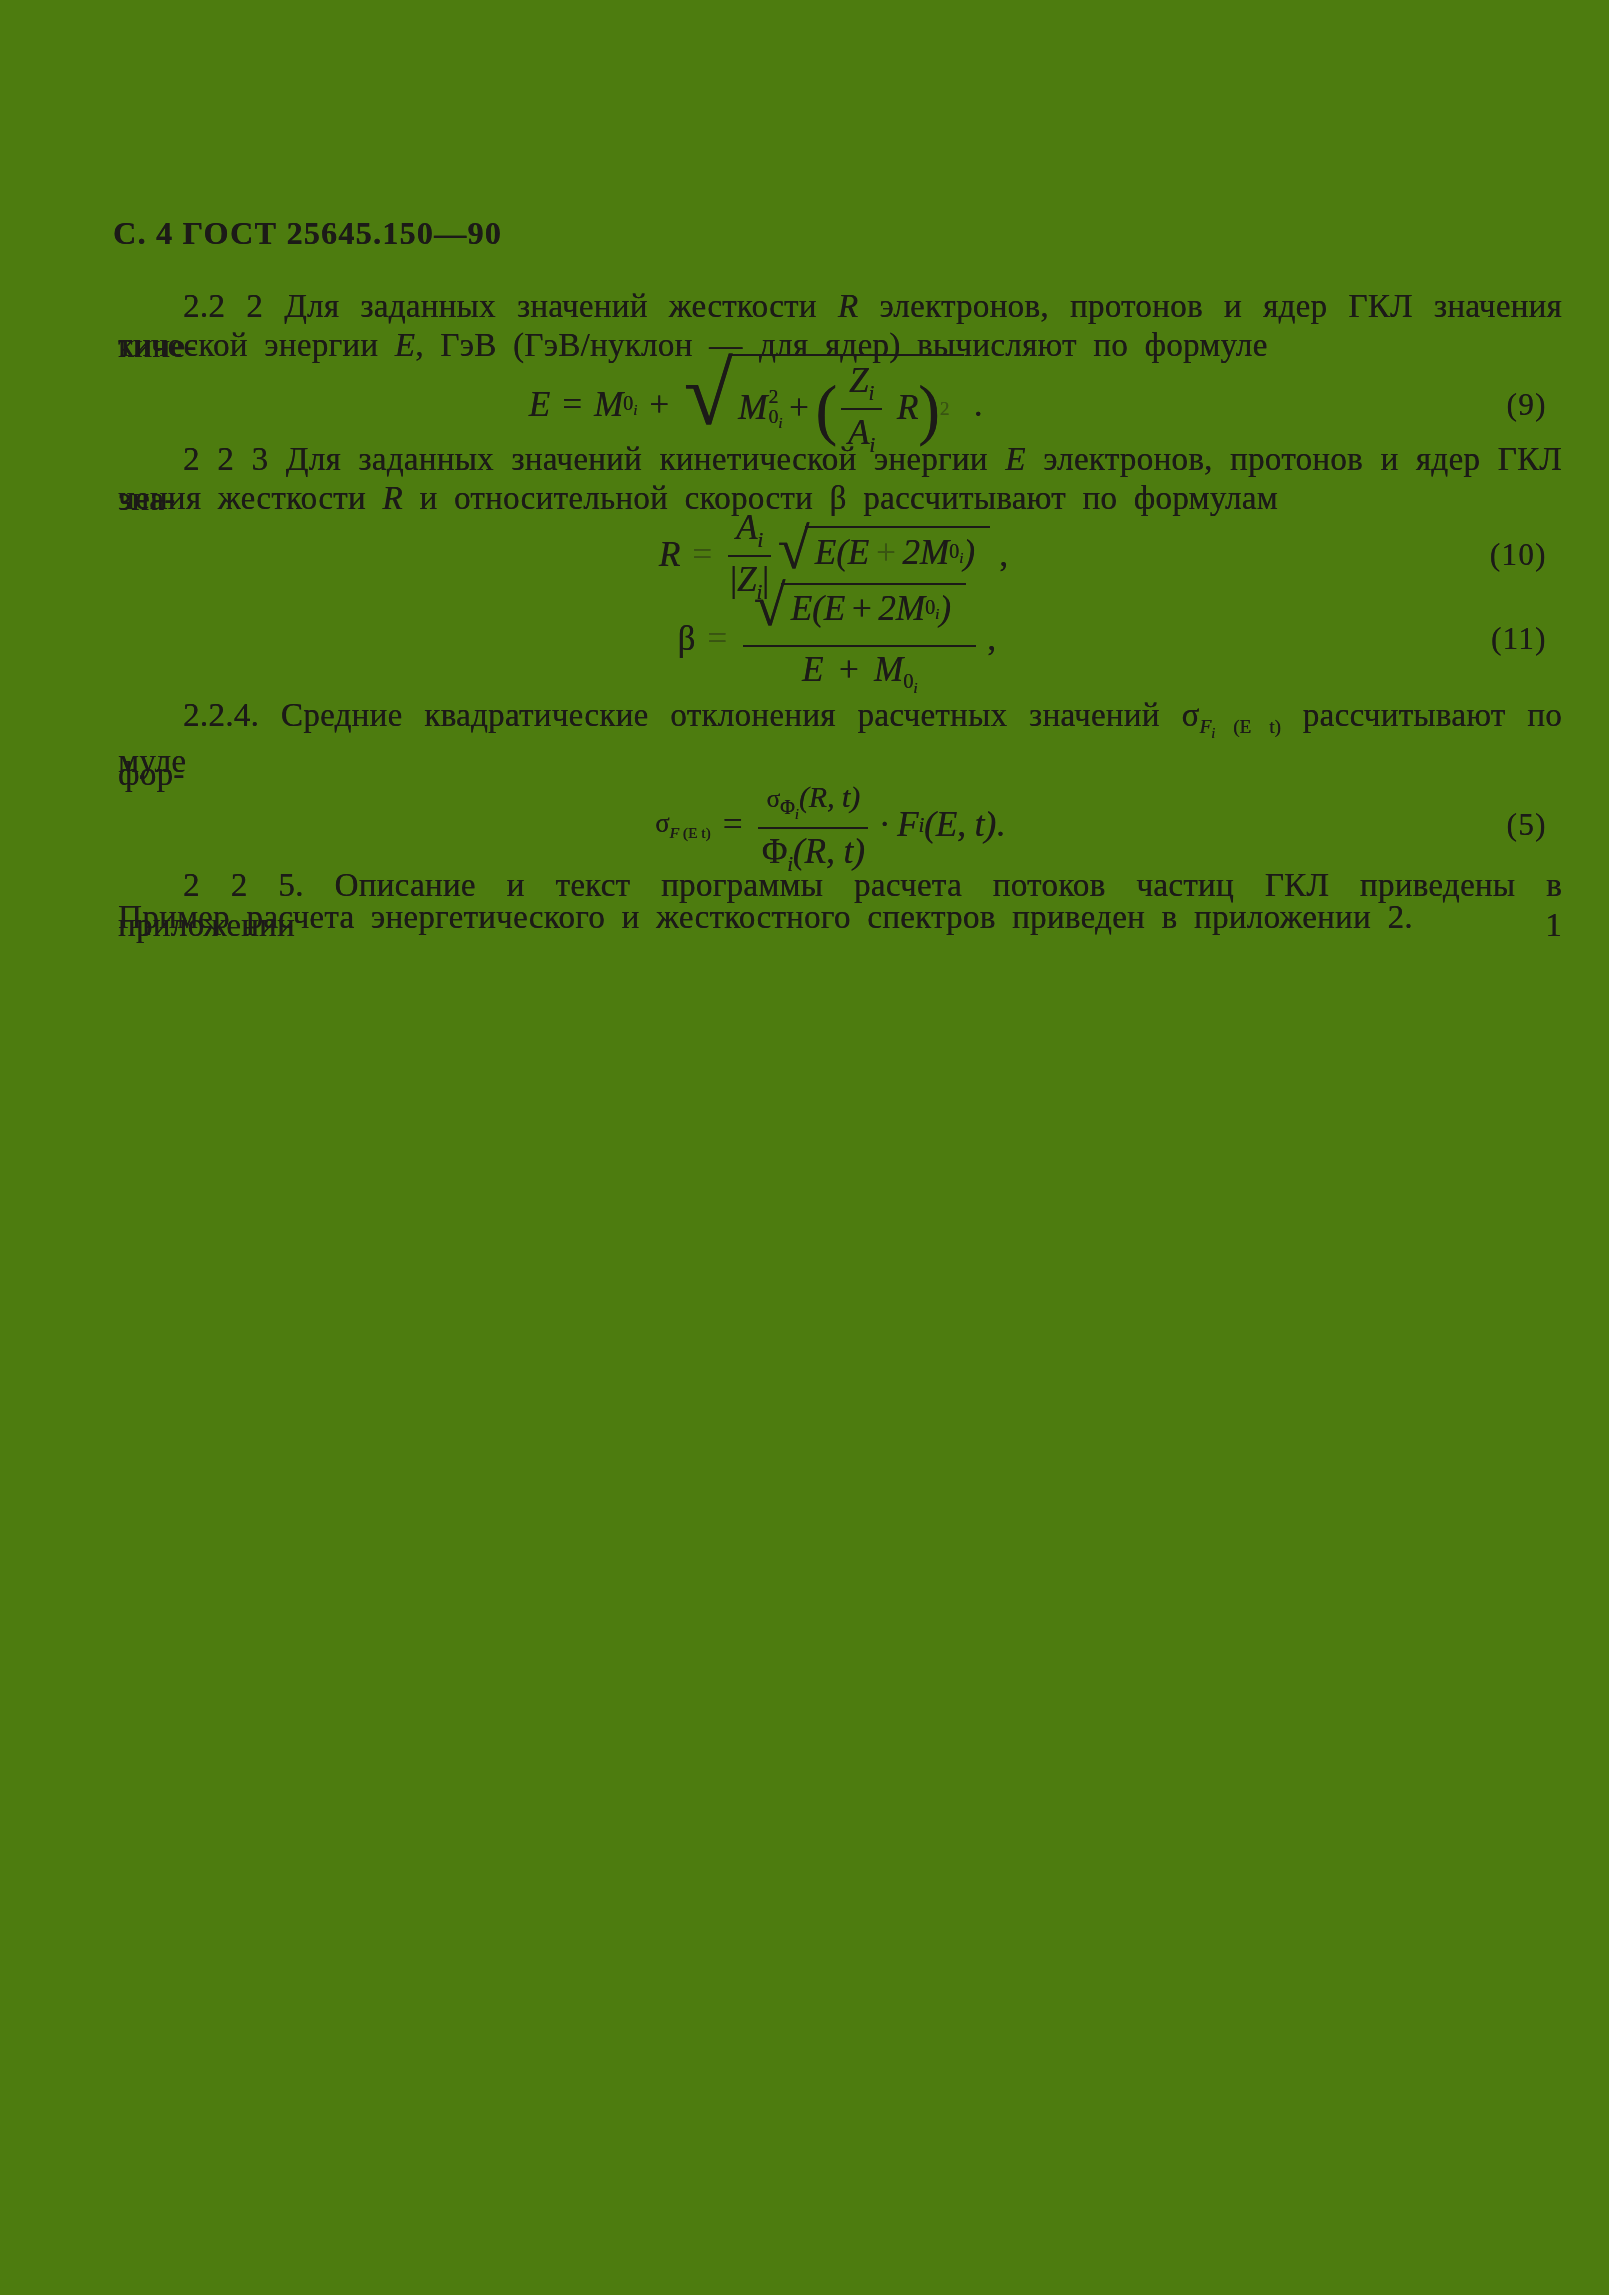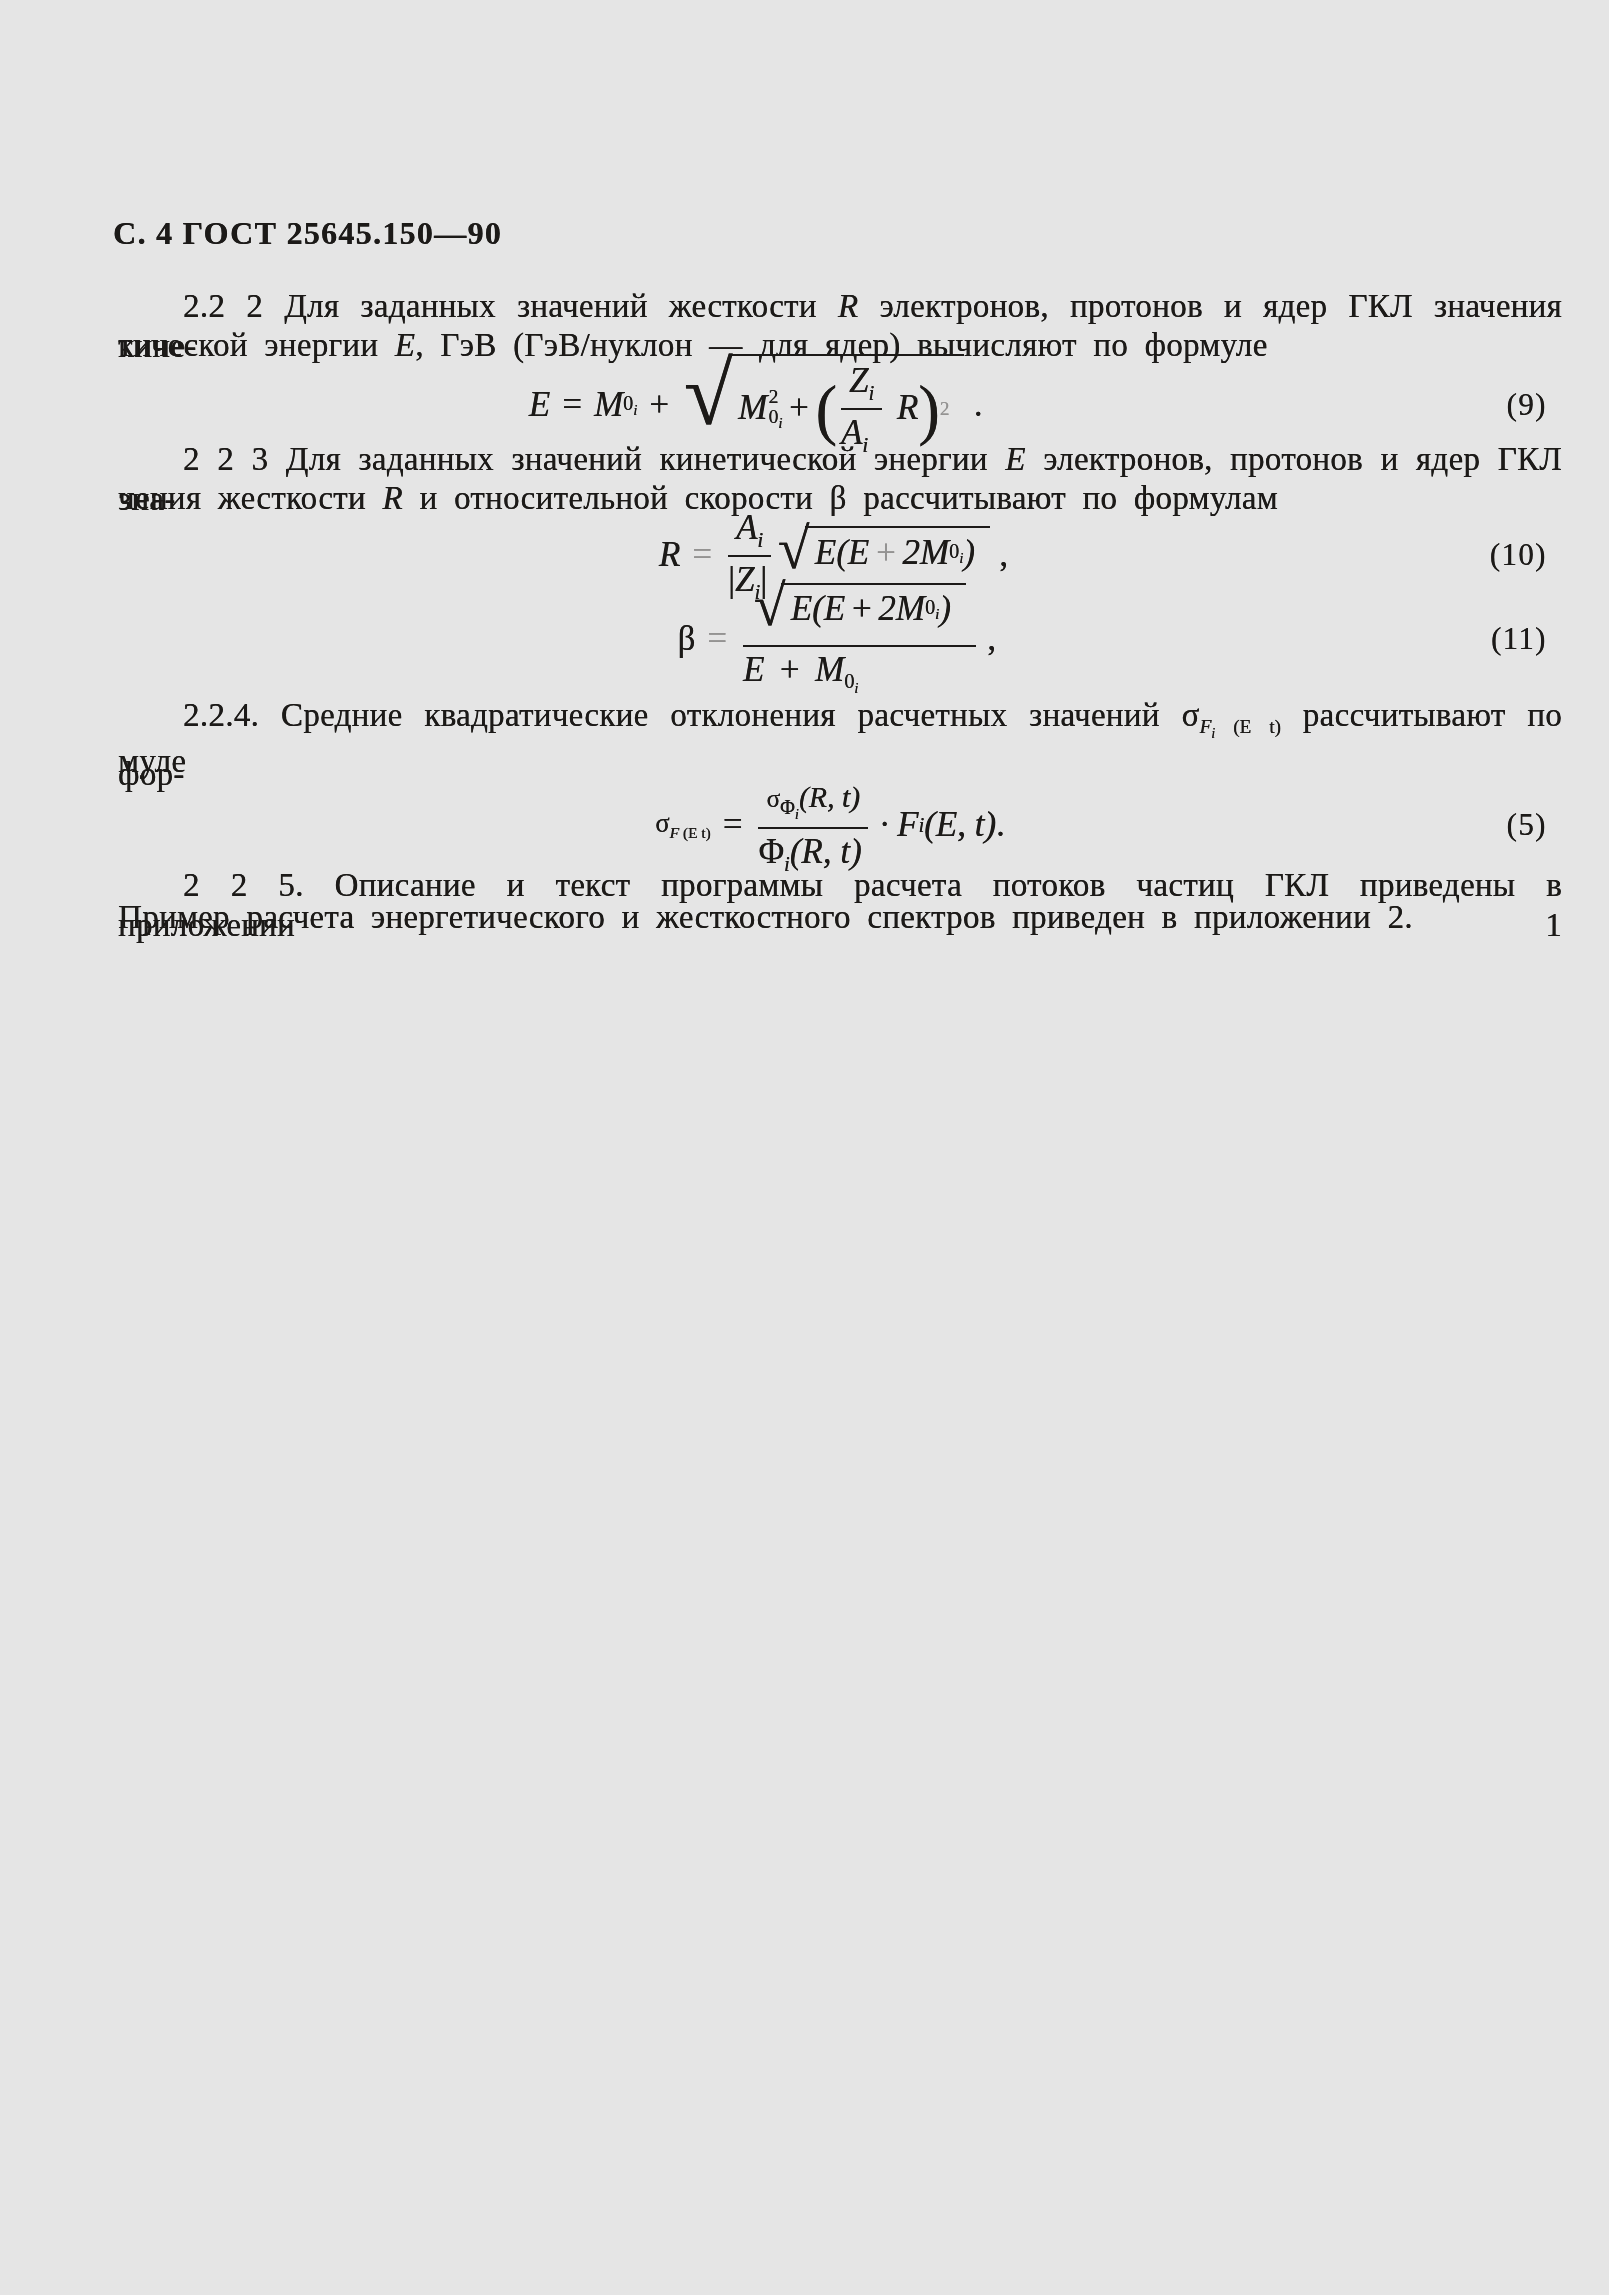--- a/index.html
+++ b/index.html
@@ -1,19 +1,19 @@
 <!DOCTYPE html>
 <html style="font-size:10.8px"><head>
 <meta charset="utf-8">
 <style>
   html,body{margin:0;padding:0;background:#ffffff;}
   .page{
     position:relative;
     width:1609px;height:2295px;
-    background:#e5e5e5;
+    background:#4d7c0f;
     color:#1c1a18;
     font-family:"Liberation Serif","DejaVu Serif",serif;
     overflow:hidden;
     text-shadow:0.3px 0 0 currentColor;
   }
   .hdr{
     position:absolute;left:113px;top:215px;
     font-size:32px;font-weight:bold;letter-spacing:1.3px;
   }
   .line{
@@ -36,21 +36,21 @@
   }
   .eq{display:inline-flex;align-items:center;white-space:nowrap;}
   .eqnum{
     position:absolute;right:5.4px;top:50%;transform:translateY(-50%);
     font-size:31px;letter-spacing:1.3px;
   }
   .op{margin:0 12px;}
   .opt{margin:0 6.7px;}
   .fade{opacity:0.4;}
   .frac{
-    display:inline-flex;flex-direction:column;align-items:flex-start;
+    display:inline-flex;flex-direction:column;align-items:center;
     text-align:center;vertical-align:middle;margin:0 4px;
   }
   .frac .fr-n{border-bottom:2.7px solid #1c1a18;padding:1.3px 8px 4px;}
   .frac .fr-d{padding-top:4px;}
   .sqrt{display:inline-flex;align-items:flex-start;margin:0 2.7px;}
   .rsign{font-style:normal;font-size:1.65em;line-height:1;transform:translateY(-0.1em);margin-right:-4px;}
   .rs-big{font-size:2.55em;transform:translateY(-0.06em);}
   .rcand{border-top:2.7px solid #1c1a18;padding:5.4px 15px 0 9.4px;display:inline-block;}
   .rcand-inner{display:inline-flex;align-items:center;}
   .supsub{

